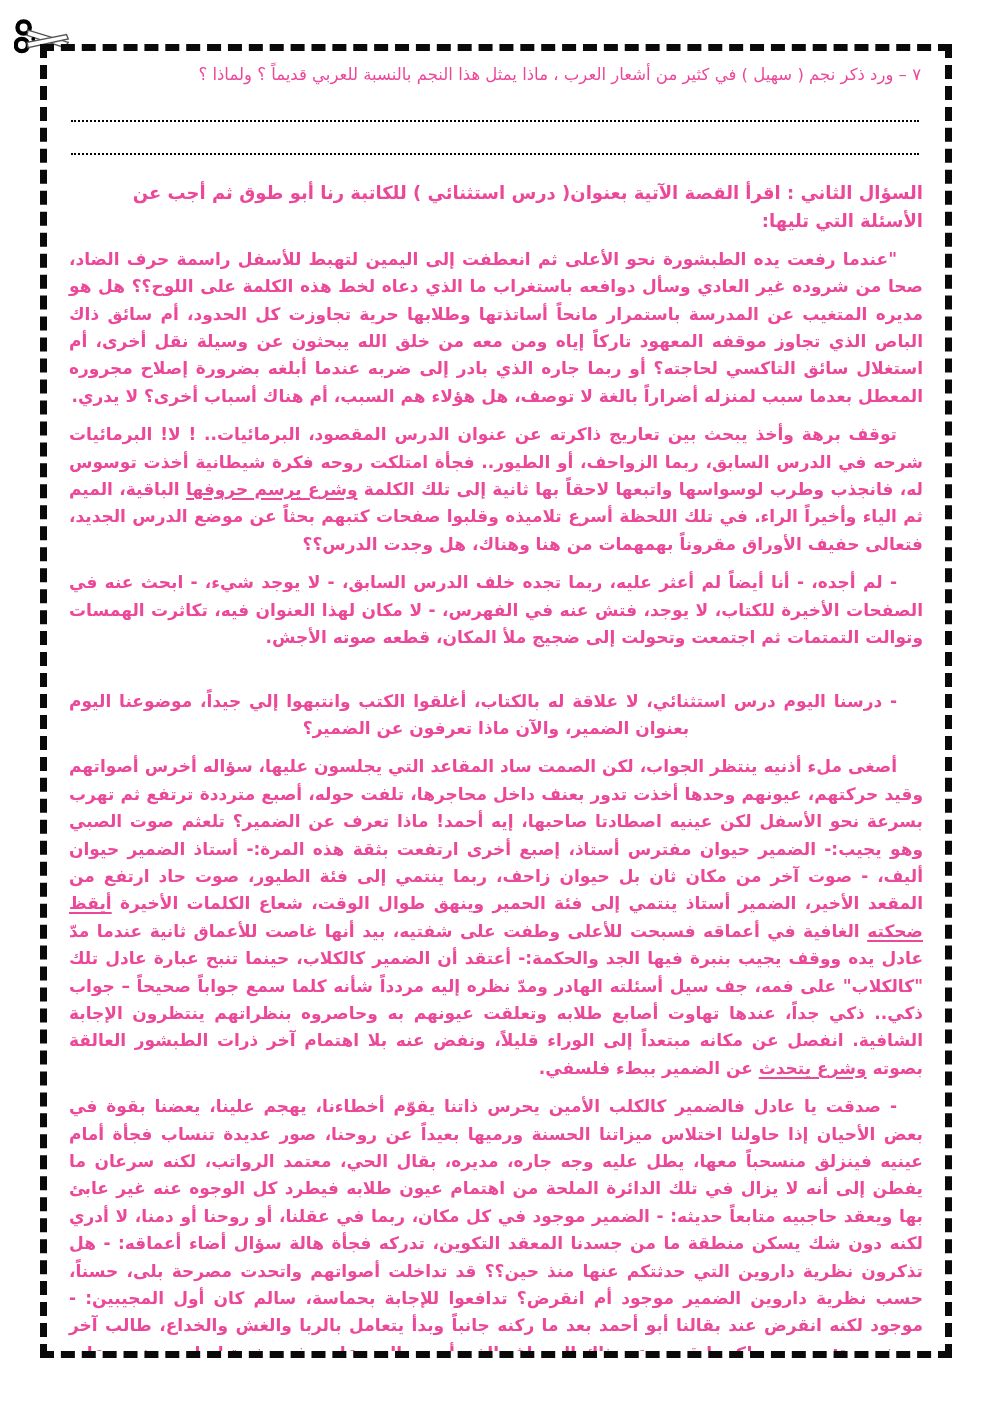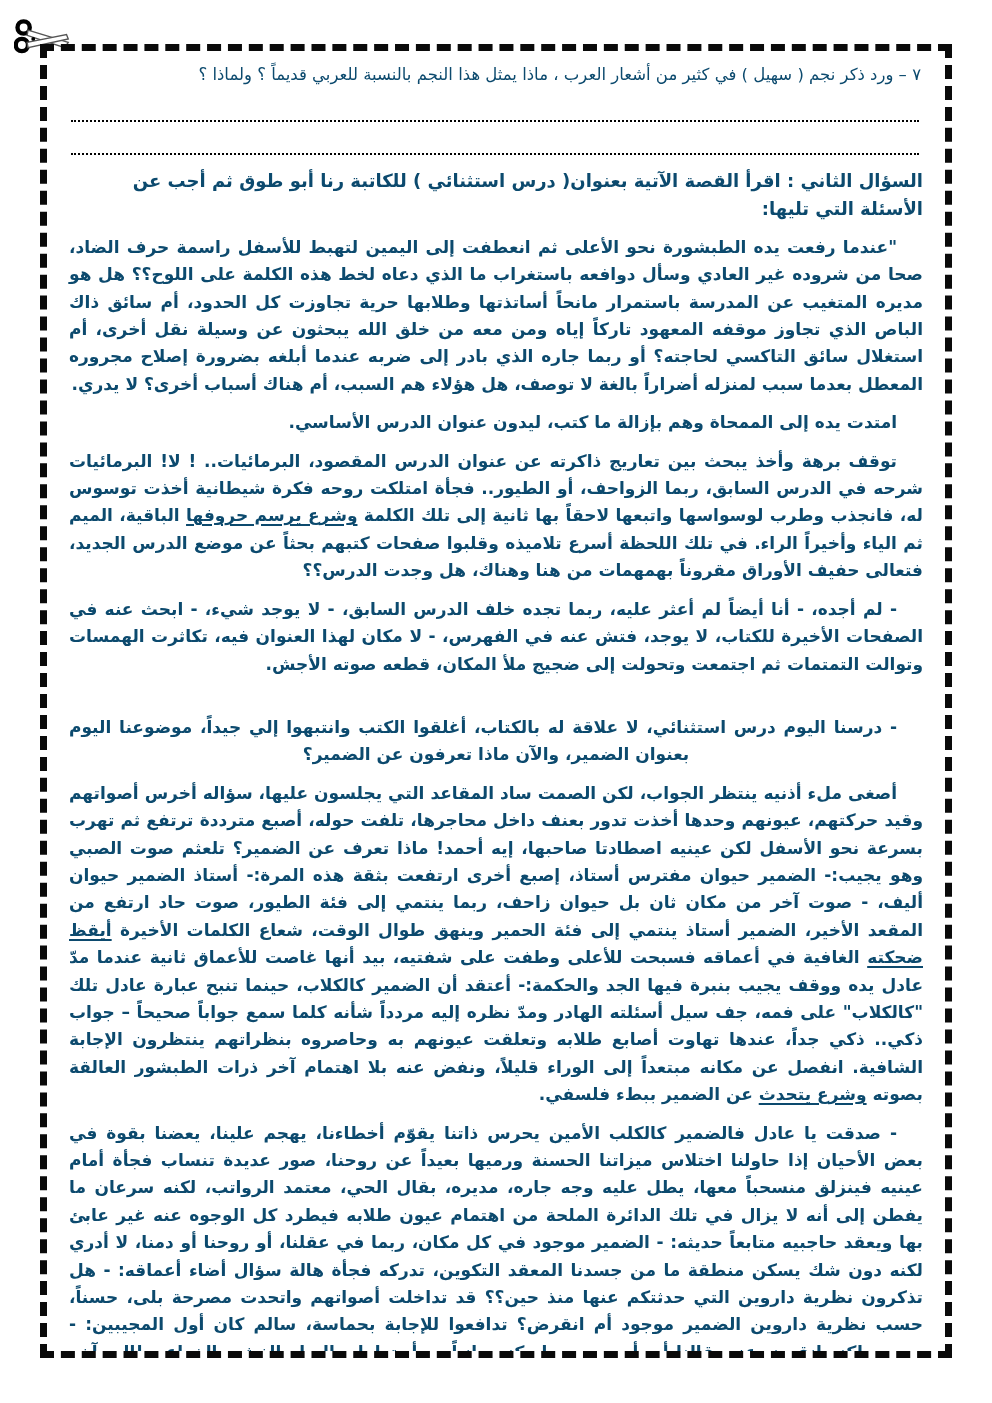--- a/index.html
+++ b/index.html
@@ -1,21 +1,21 @@
 <!DOCTYPE html>
 <html lang="ar"><head>
 <meta charset="utf-8">
 <style>
   html,body{margin:0;padding:0;background:#fff;}
   .sheet{
     position:relative;
     width:992px;height:1403px;
     background:#ffffff;
     font-family:"DejaVu Sans",sans-serif;
-    color:#0c4a6e;
+    color:#ec4899;
     overflow:hidden;
   }
   .scissors{
     position:absolute;left:14px;top:16px;width:56px;height:44px;
   }
   .cutbox{
     position:absolute;left:40px;top:44px;width:912px;height:1314px;
     box-sizing:border-box;
     border:7px dashed #0a0a0a;
     padding:8px 20px 8px 20px;
@@ -26,21 +26,21 @@
     font-size:16.5px;font-weight:normal;line-height:1.7;
     text-align:right;margin:2px 4px 0 4px;
   }
   .answers{margin:0 6px 0 4px;}
   .answer-line{
     height:31px;
     border-bottom:2px dotted #000;
   }
   .sec-header{
     font-size:18px;font-weight:bold;line-height:1.55;
-    text-align:right;margin:12px 2px 0 2px;
+    text-align:right;margin:24px 2px 0 2px;
   }
   .story{margin-top:4px;}
   .story-p{
     font-size:17px;font-weight:bold;line-height:27.4px;
     text-align:justify;text-align-last:right;
     text-indent:26px;
     margin:11px 2px;
   }
   .story-p .u{text-decoration:underline;text-underline-offset:3px;text-decoration-thickness:1.5px;margin-top:12px;}
 </style>
@@ -63,21 +63,20 @@
 
     <div class="answers">
         <div class="answer-line"></div>
         <div class="answer-line"></div>
       </div>
 
     <div class="sec-header">السؤال الثاني : اقرأ القصة الآتية بعنوان( درس استثنائي ) للكاتبة رنا أبو طوق ثم أجب عن الأسئلة التي تليها:</div>
 
     <div class="story">
         <p class="story-p" style="text-align-last: right;"><span>"عندما رفعت يده الطبشورة نحو الأعلى ثم انعطفت إلى اليمين لتهبط للأسفل راسمة حرف الضاد، صحا من شروده غير العادي وسأل دوافعه باستغراب ما الذي دعاه لخط هذه الكلمة على اللوح؟؟ هل هو مديره المتغيب عن المدرسة باستمرار مانحاً أساتذتها وطلابها حرية تجاوزت كل الحدود، أم سائق ذاك الباص الذي تجاوز موقفه المعهود تاركاً إياه ومن معه من خلق الله يبحثون عن وسيلة نقل أخرى، أم استغلال سائق التاكسي لحاجته؟ أو ربما جاره الذي بادر إلى ضربه عندما أبلغه بضرورة إصلاح مجروره المعطل بعدما سبب لمنزله أضراراً بالغة لا توصف، هل هؤلاء هم السبب، أم هناك أسباب أخرى؟ لا يدري.</span></p>
-        <p class="story-p" style="text-align-last: right;"><span>امتدت يده إلى الممحاة وهم بإزالة ما كتب، ليدون عنوان الدرس الأساسي.</span></p>
         <p class="story-p" style="text-align-last: right;"><span>توقف برهة وأخذ يبحث بين تعاريج ذاكرته عن عنوان الدرس المقصود، البرمائيات.. ! لا! البرمائيات شرحه في الدرس السابق، ربما الزواحف، أو الطيور.. فجأة امتلكت روحه فكرة شيطانية أخذت توسوس له، فانجذب وطرب لوسواسها واتبعها لاحقاً بها ثانية إلى تلك الكلمة </span><span class="u">وشرع يرسم حروفها</span><span> الباقية، الميم ثم الياء وأخيراً الراء. في تلك اللحظة أسرع تلاميذه وقلبوا صفحات كتبهم بحثاً عن موضع الدرس الجديد، فتعالى حفيف الأوراق مقروناً بهمهمات من هنا وهناك، هل وجدت الدرس؟؟</span></p>
         <p class="story-p" style="text-align-last: right;"><span>- لم أجده، - أنا أيضاً لم أعثر عليه، ربما تجده خلف الدرس السابق، - لا يوجد شيء، - ابحث عنه في الصفحات الأخيرة للكتاب، لا يوجد، فتش عنه في الفهرس، - لا مكان لهذا العنوان فيه، تكاثرت الهمسات وتوالت التمتمات ثم اجتمعت وتحولت إلى ضجيج ملأ المكان، قطعه صوته الأجش.</span></p>
         <p class="story-p" style="text-align-last: center; margin-top: 36px;"><span>- درسنا اليوم درس استثنائي، لا علاقة له بالكتاب، أغلقوا الكتب وانتبهوا إلي جيداً، موضوعنا اليوم بعنوان الضمير، والآن ماذا تعرفون عن الضمير؟</span></p>
         <p class="story-p" style="text-align-last: right;"><span>أصغى ملء أذنيه ينتظر الجواب، لكن الصمت ساد المقاعد التي يجلسون عليها، سؤاله أخرس أصواتهم وقيد حركتهم، عيونهم وحدها أخذت تدور بعنف داخل محاجرها، تلفت حوله، أصبع مترددة ترتفع ثم تهرب بسرعة نحو الأسفل لكن عينيه اصطادتا صاحبها، إيه أحمد! ماذا تعرف عن الضمير؟ تلعثم صوت الصبي وهو يجيب:- الضمير حيوان مفترس أستاذ، إصبع أخرى ارتفعت بثقة هذه المرة:- أستاذ الضمير حيوان أليف، - صوت آخر من مكان ثان بل حيوان زاحف، ربما ينتمي إلى فئة الطيور، صوت حاد ارتفع من المقعد الأخير، الضمير أستاذ ينتمي إلى فئة الحمير وينهق طوال الوقت، شعاع الكلمات الأخيرة </span><span class="u">أيقظ ضحكته</span><span> الغافية في أعماقه فسبحت للأعلى وطفت على شفتيه، بيد أنها غاصت للأعماق ثانية عندما مدّ عادل يده ووقف يجيب بنبرة فيها الجد والحكمة:- أعتقد أن الضمير كالكلاب، حينما تنبح عبارة عادل تلك "كالكلاب" على فمه، جف سيل أسئلته الهادر ومدّ نظره إليه مردداً شأنه كلما سمع جواباً صحيحاً – جواب ذكي.. ذكي جداً، عندها تهاوت أصابع طلابه وتعلقت عيونهم به وحاصروه بنظراتهم ينتظرون الإجابة الشافية. انفصل عن مكانه مبتعداً إلى الوراء قليلاً، ونفض عنه بلا اهتمام آخر ذرات الطبشور العالقة بصوته </span><span class="u">وشرع يتحدث</span><span> عن الضمير ببطء فلسفي.</span></p>
         <p class="story-p" style="text-align-last: center;"><span>- صدقت يا عادل فالضمير كالكلب الأمين يحرس ذاتنا يقوّم أخطاءنا، يهجم علينا، يعضنا بقوة في بعض الأحيان إذا حاولنا اختلاس ميزاتنا الحسنة ورميها بعيداً عن روحنا، صور عديدة تنساب فجأة أمام عينيه فينزلق منسحباً معها، يطل عليه وجه جاره، مديره، بقال الحي، معتمد الرواتب، لكنه سرعان ما يفطن إلى أنه لا يزال في تلك الدائرة الملحة من اهتمام عيون طلابه فيطرد كل الوجوه عنه غير عابئ بها ويعقد حاجبيه متابعاً حديثه: - الضمير موجود في كل مكان، ربما في عقلنا، أو روحنا أو دمنا، لا أدري لكنه دون شك يسكن منطقة ما من جسدنا المعقد التكوين، تدركه فجأة هالة سؤال أضاء أعماقه: - هل تذكرون نظرية داروين التي حدثتكم عنها منذ حين؟؟ قد تداخلت أصواتهم واتحدت مصرحة بلى، حسناً، حسب نظرية داروين الضمير موجود أم انقرض؟ تدافعوا للإجابة بحماسة، سالم كان أول المجيبين: - موجود لكنه انقرض عند بقالنا أبو أحمد بعد ما ركنه جانباً وبدأ يتعامل بالربا والغش والخداع، طالب آخر صرخ بحدة: - موجود لكنه انقرض عند ذاك الموظف الذي أجبر والدي على دفع رشوة له ليضع ختمه على ورقة بيضاء صغيرة. ــ موجود لكنه انقرض عند عامل النظافة، عند تاجر القماش، عند الطبيب والصيدلي عند وعند، عادل للمرة الثانية يمد يده، يجيب بلهجة لا تقل عن اللهجة السابقة جدية وحكمة: أستاذ والدي يقول الضمير في طريقه للانقراض من عالم البشرية وللمرة الثانية مدّ نظره تجاهه وردد: جواب ذكي.. ذكي جداً، حقاً الضمير في طريقه إلى الانقراض، شعر براحة مباغتة رنّ الجرس فجأة معلناً انتهاء درسه الاستثنائي بعدما توالت دقائقه بسرعة سحرية استثنائية......."</span></p>
       </div>
 
   </div>
 </div>
 

